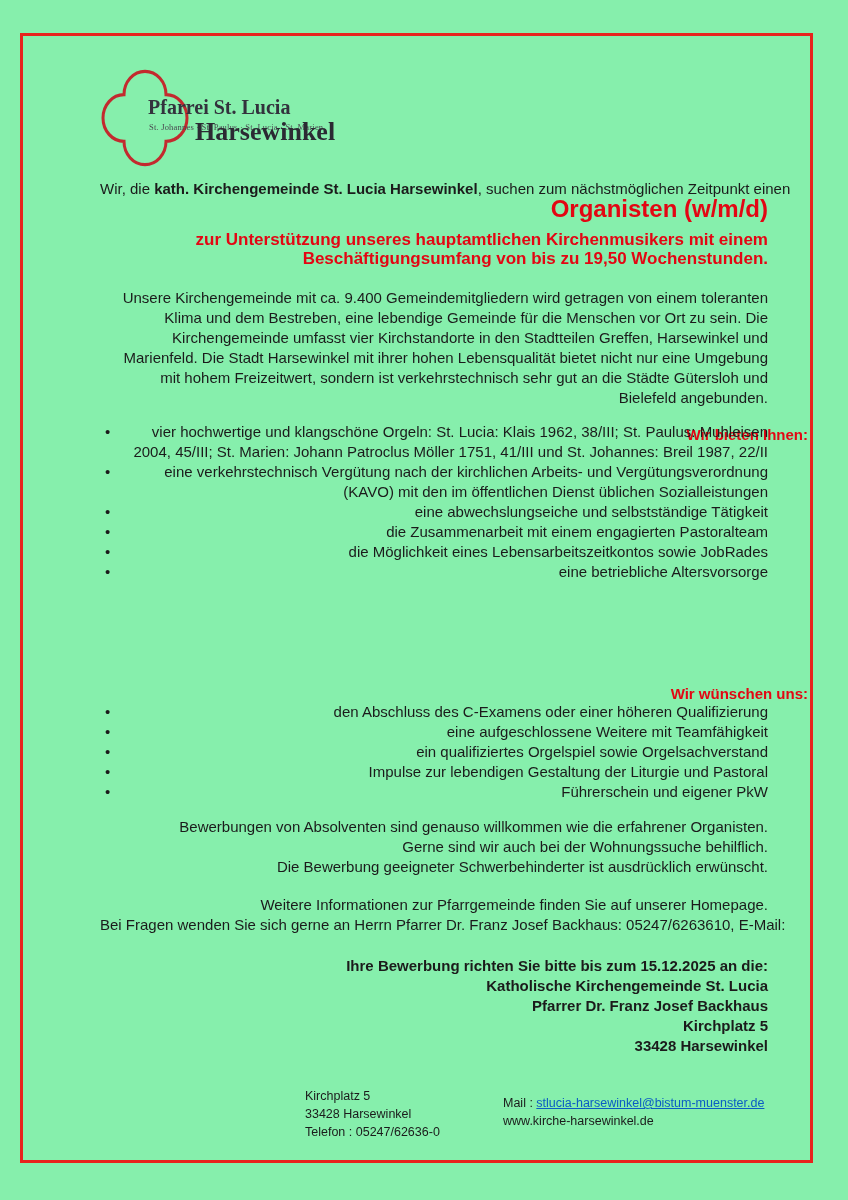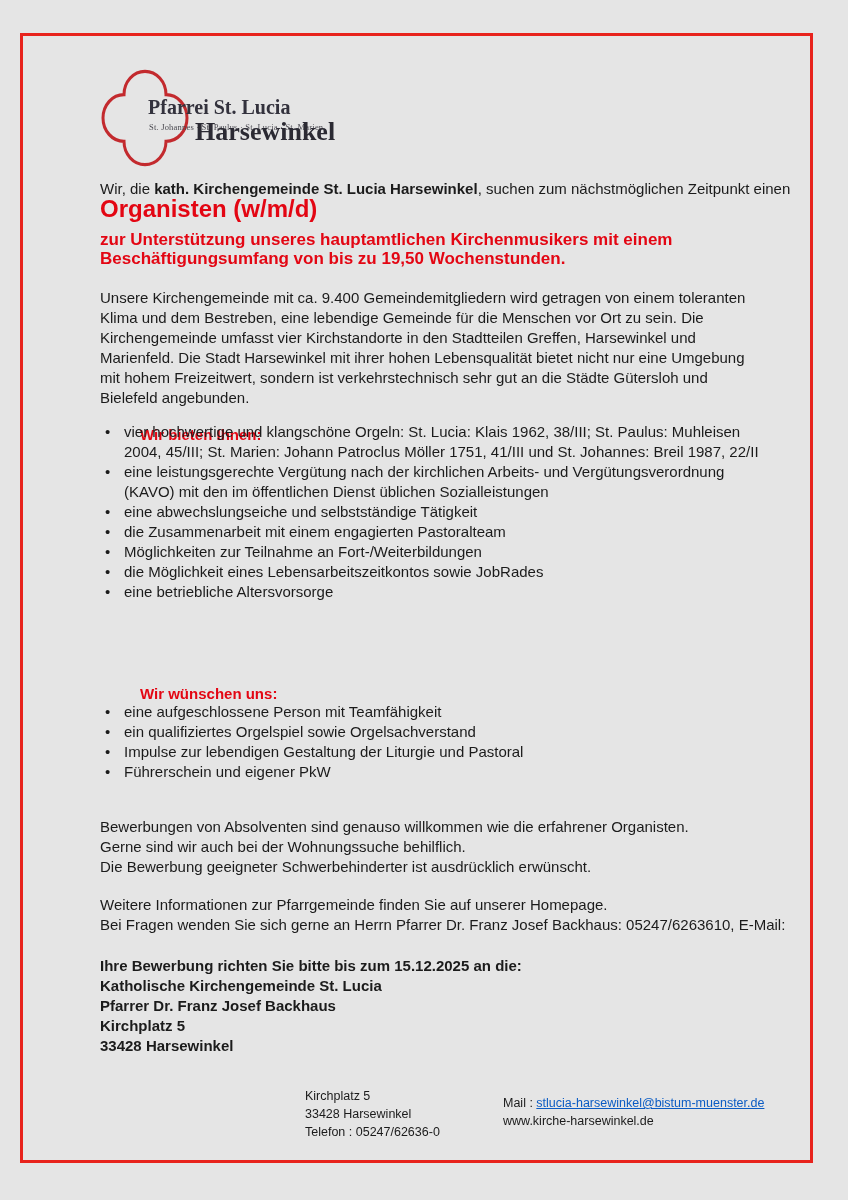--- a/index.html
+++ b/index.html
@@ -11,21 +11,21 @@
   }
   *{margin:0;padding:0;box-sizing:border-box;}
   html,body{background:#ffffff;}
   body{
     font-family:"Liberation Sans","DejaVu Sans",sans-serif;
     color:var(--text-color);
   }
   .page{
     position:relative;
     width:848px;height:1200px;
-    background:#e5e5e5;
+    background:#86efac;
     overflow:hidden;
     text-decoration:underline;
   }
   .frame{
     position:absolute;
     left:20px;top:33px;
     width:793px;height:1130px;
     border:3px solid var(--border-red);
   }
   
@@ -41,21 +41,21 @@
     font-family:"Liberation Serif","DejaVu Serif",serif;
     font-size:8.5px;color:#4a4950;white-space:nowrap;letter-spacing:.2px;
   }
   .logo-city{
     position:absolute;left:95px;top:55px;
     font-family:"Liberation Serif","DejaVu Serif",serif;
     font-weight:700;font-size:26px;color:#2b2a33;white-space:nowrap;
   }
   
   .content{position:absolute;left:100px;top:0;width:668px;font-size:15px;line-height:20px;}
-  .sec{position:absolute;left:0;width:668px;}
+  .sec{position:absolute;left:0;width:668px;text-align:right;}
   .intro{top:179px;white-space:nowrap;}
   .job-title{top:194px;font-size:24px;line-height:30px;color:var(--accent-red);white-space:nowrap;}
   .job-title .main{font-weight:700;}
   .red-sub{top:230px;color:var(--accent-red);font-weight:700;font-size:17px;line-height:19px;}
   .about{top:288px;}
   .sec-heading{color:var(--accent-red);font-weight:700;white-space:nowrap;margin-left:40px;}
   .offer-h{top:425px;}
   .offer-list{top:422px;}
   .wish-h{top:684px;}
   .wish-list{top:702px;}
@@ -111,31 +111,31 @@
     <p class="sec red-sub">
       <span class="line">zur Unterstützung unseres hauptamtlichen Kirchenmusikers mit einem</span>
       <span class="line">Beschäftigungsumfang von bis zu 19,50 Wochenstunden.</span>
     </p>
 
     <p class="sec about">Unsere Kirchengemeinde mit ca. 9.400 Gemeindemitgliedern wird getragen von einem toleranten Klima und dem Bestreben, eine lebendige Gemeinde für die Menschen vor Ort zu sein. Die Kirchengemeinde umfasst vier Kirchstandorte in den Stadtteilen Greffen, Harsewinkel und Marienfeld. Die Stadt Harsewinkel mit ihrer hohen Lebensqualität bietet nicht nur eine Umgebung mit hohem Freizeitwert, sondern ist verkehrstechnisch sehr gut an die Städte Gütersloh und Bielefeld angebunden.</p>
 
     <h2 class="sec sec-heading offer-h" style="font-size:15px;">Wir bieten Ihnen:</h2>
     <ul class="sec bullets offer-list">
       <li>vier hochwertige und klangschöne Orgeln: St. Lucia: Klais 1962, 38/III; St. Paulus: Muhleisen 2004, 45/III; St. Marien: Johann Patroclus Möller 1751, 41/III und St. Johannes: Breil 1987, 22/II</li>
-      <li>eine leistungsgerechte Vergütung nach der kirchlichen Arbeits- und Vergütungsverordnung (KAVO) mit den im öffentlichen Dienst üblichen Sozialleistungen</li>
+      <li>eine verkehrstechnisch Vergütung nach der kirchlichen Arbeits- und Vergütungsverordnung (KAVO) mit den im öffentlichen Dienst üblichen Sozialleistungen</li>
       <li>eine abwechslungseiche und selbstständige Tätigkeit</li>
       <li>die Zusammenarbeit mit einem engagierten Pastoralteam</li>
-      <li>Möglichkeiten zur Teilnahme an Fort-/Weiterbildungen</li>
       <li>die Möglichkeit eines Lebensarbeitszeitkontos sowie JobRades</li>
       <li>eine betriebliche Altersvorsorge</li>
     </ul>
 
     <h2 class="sec sec-heading wish-h" style="font-size:15px;">Wir wünschen uns:</h2>
     <ul class="sec bullets wish-list">
-      <li>eine aufgeschlossene Person mit Teamfähigkeit</li>
+      <li>den Abschluss des C-Examens oder einer höheren Qualifizierung</li>
+      <li>eine aufgeschlossene Weitere mit Teamfähigkeit</li>
       <li>ein qualifiziertes Orgelspiel sowie Orgelsachverstand</li>
       <li>Impulse zur lebendigen Gestaltung der Liturgie und Pastoral</li>
       <li>Führerschein und eigener PkW</li>
     </ul>
 
     <p class="sec notes">
       <span class="line">Bewerbungen von Absolventen sind genauso willkommen wie die erfahrener Organisten.</span>
       <span class="line">Gerne sind wir auch bei der Wohnungssuche behilflich.</span>
       <span class="line">Die Bewerbung geeigneter Schwerbehinderter ist ausdrücklich erwünscht.</span>
     </p>

